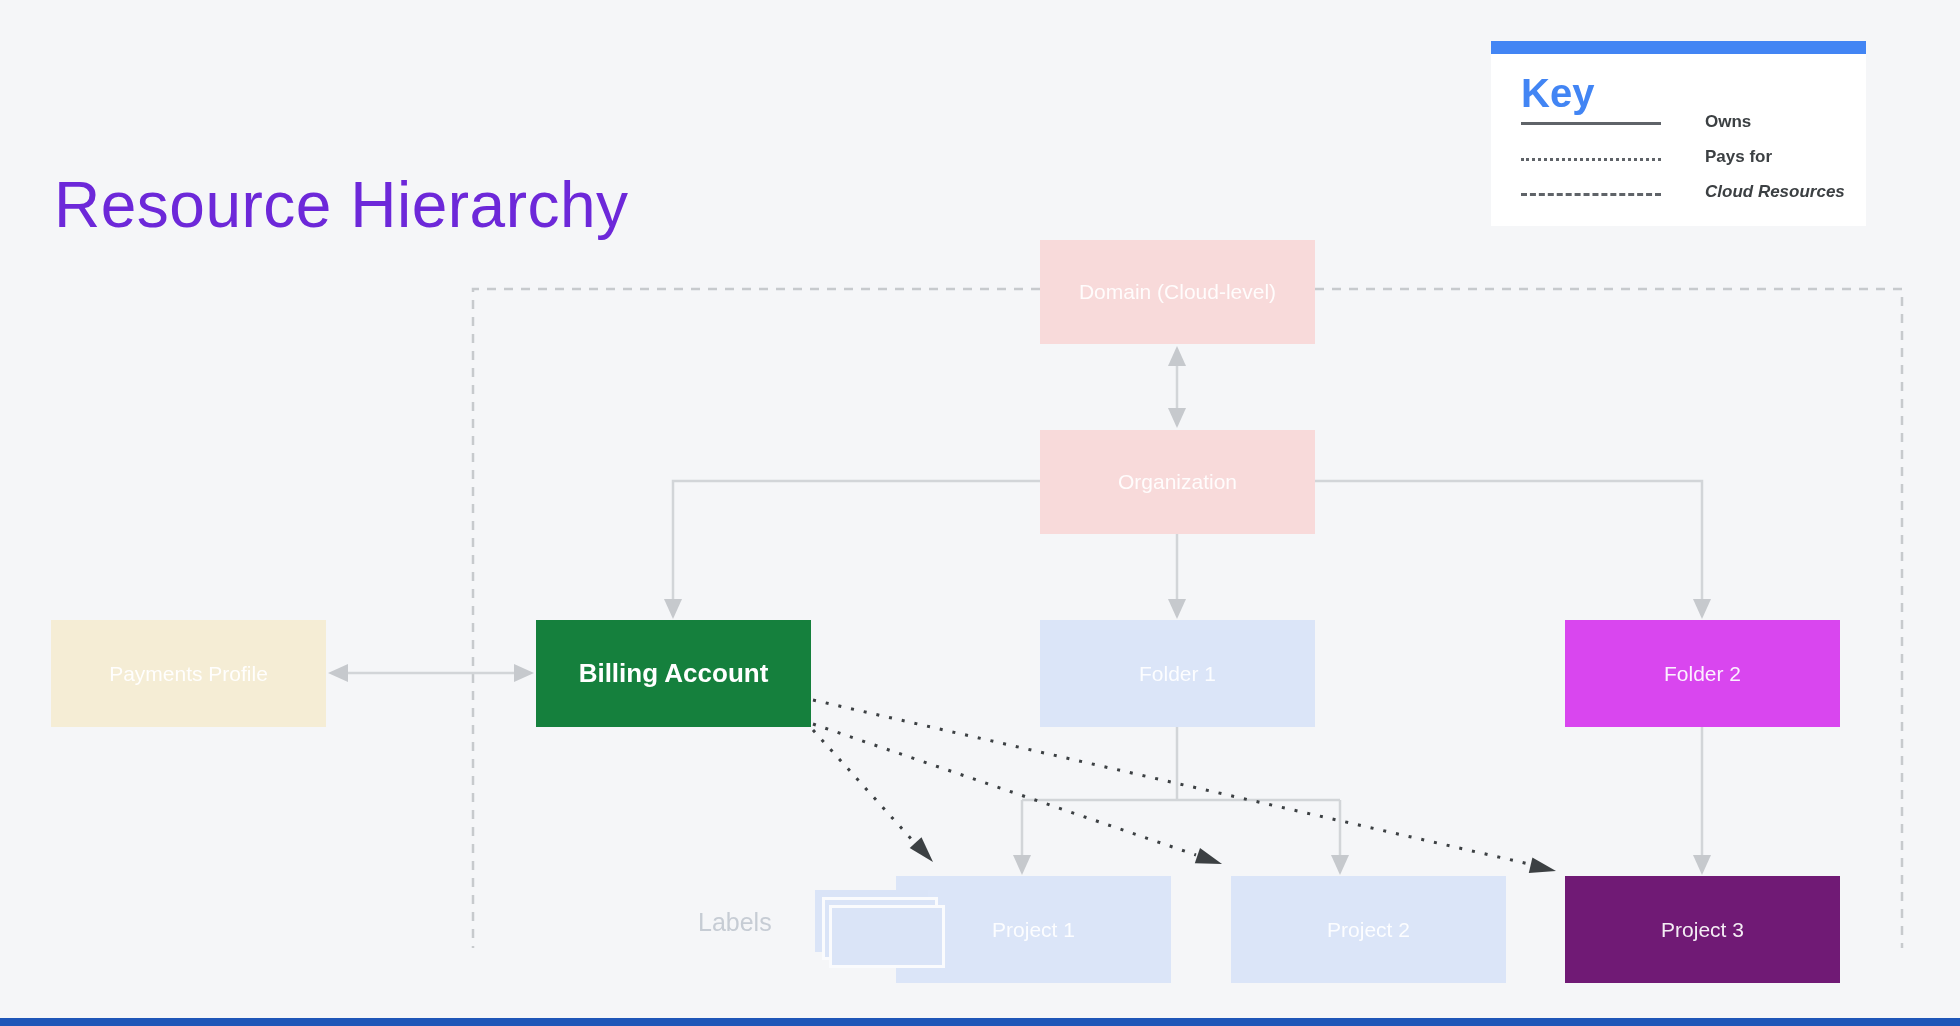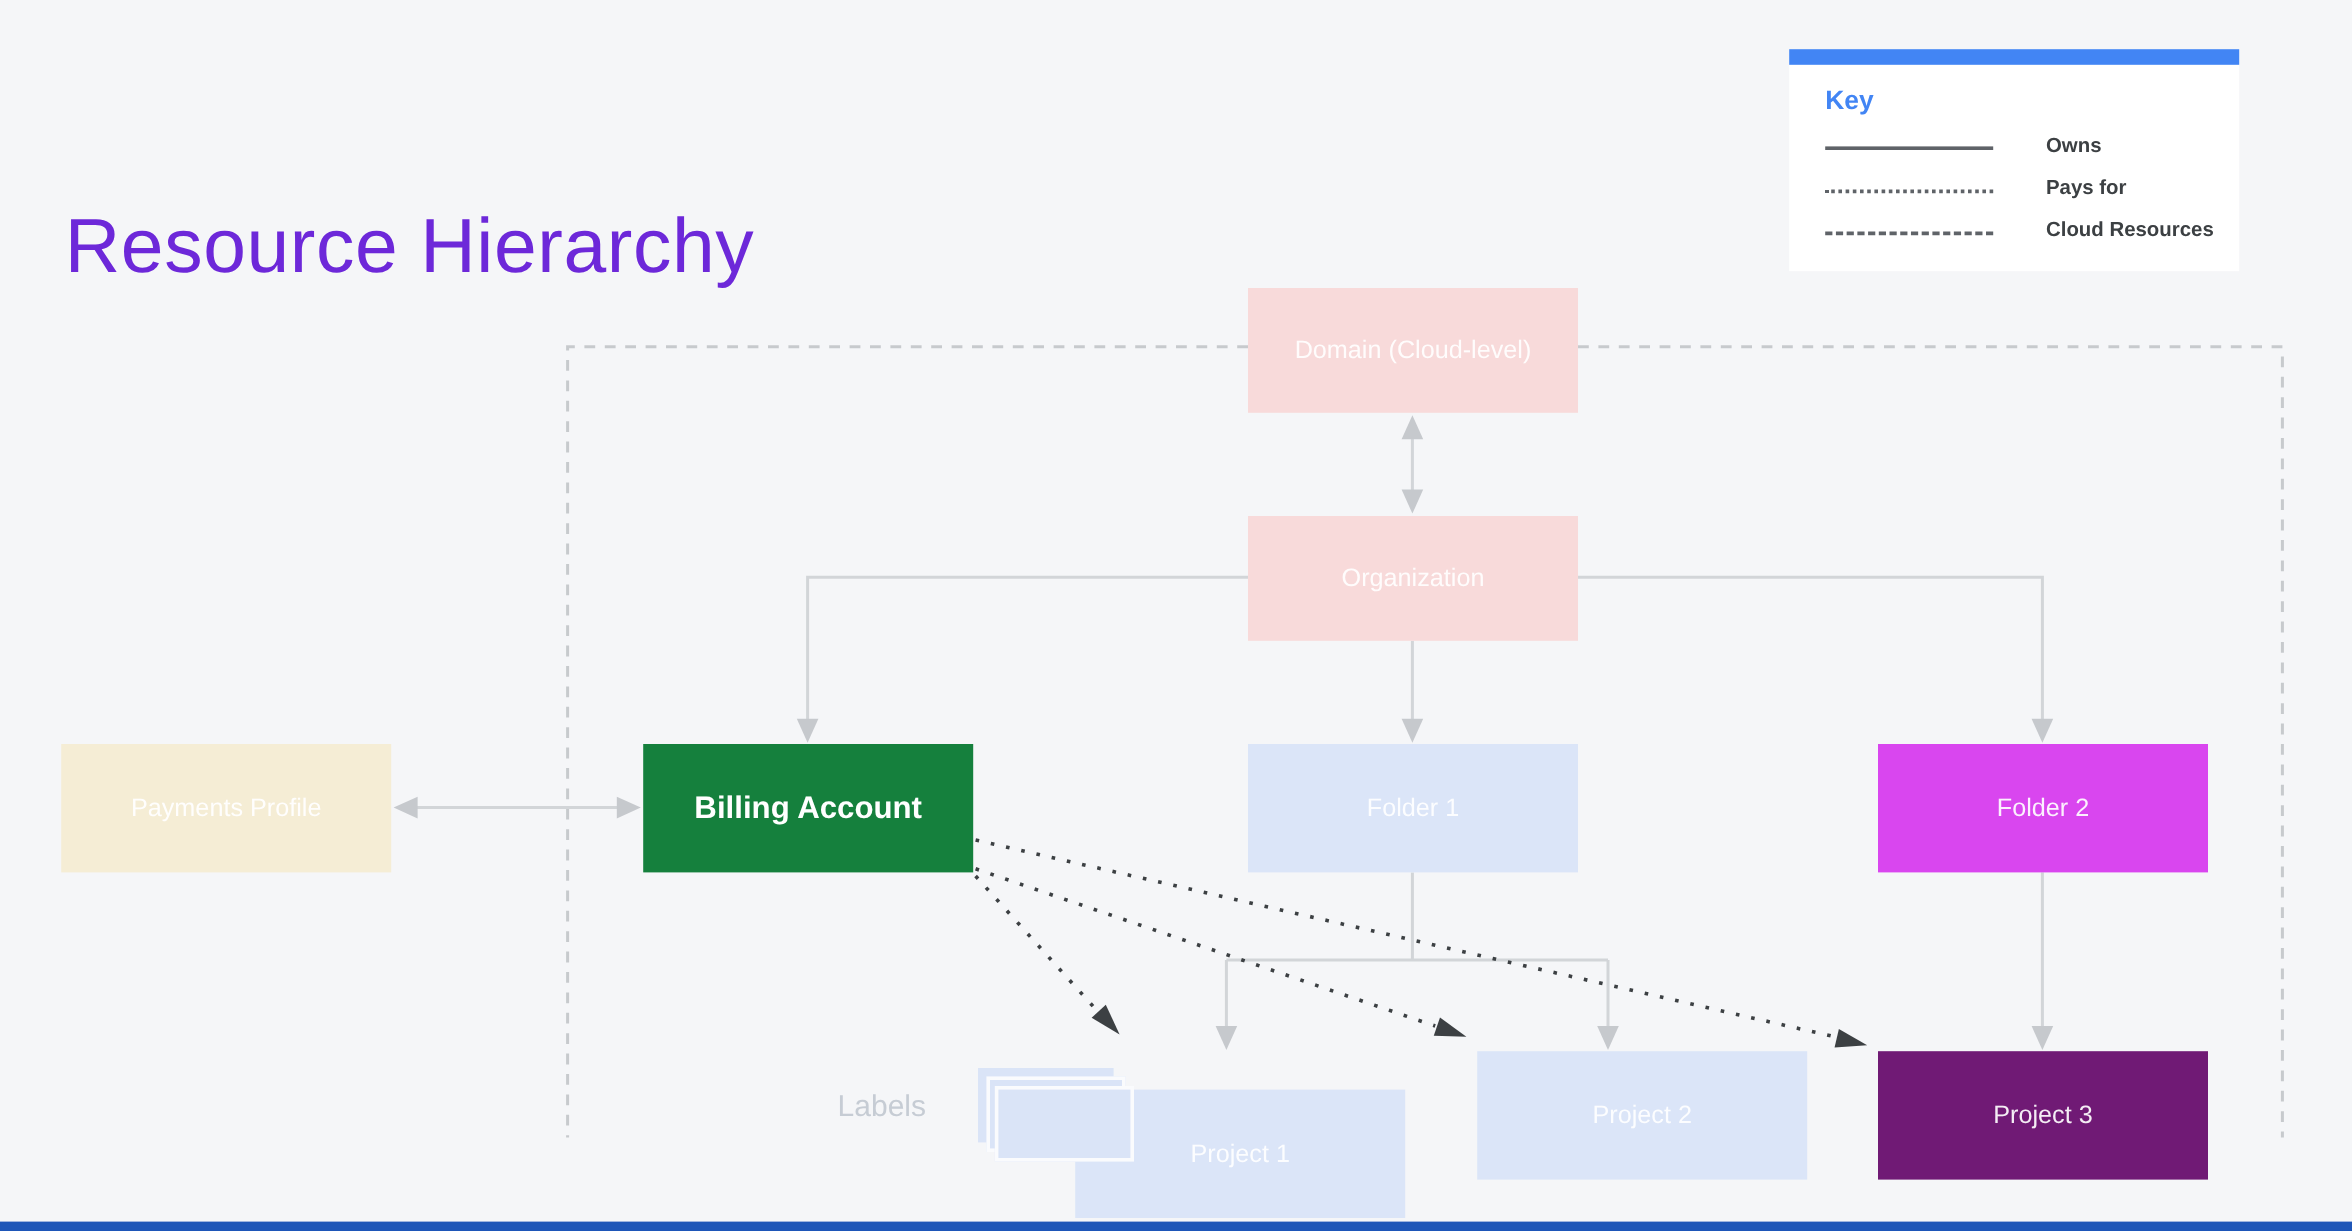--- a/index.html
+++ b/index.html
@@ -17,52 +17,52 @@
     display:flex;align-items:center;justify-content:center;
     font-size:21px;color:rgba(255,255,255,.92);text-align:center;
   }
   .node-domain,.node-organization{background:#f8dada;height:104px;}
   .node-domain{left:1040px;top:240px;}
   .node-organization{left:1040px;top:430px;}
   .node-payments{left:51px;top:620px;background:#f5edd5;color:rgba(255,255,255,.95);}
   .node-billing{left:536px;top:620px;background:#15803d;color:#ffffff;font-weight:700;font-size:26px;}
   .node-folder1{left:1040px;top:620px;background:#dbe5f8;}
   .node-folder2{left:1565px;top:620px;background:#d946ef;text-align:right;}
-  .node-project1{left:896px;top:876px;background:#dbe5f8;margin-top:32px;}
+  .node-project1{left:896px;top:876px;background:#dbe5f8;}
   .node-project2{left:1231px;top:876px;background:#dbe5f8;}
   .node-project3{left:1565px;top:876px;background:#701a75;}
   .labels-caption{
     position:absolute;left:698px;top:908px;z-index:3;
     font-size:25px;color:#c6ccd4;
   }
   .labels-stack{position:absolute;left:815px;top:890px;width:130px;height:80px;z-index:3;}
   .labels-stack .card{position:absolute;background:#dae4f7;}
   .labels-stack .card.back{left:0;top:0;width:113px;height:62px;}
   .labels-stack .card.mid{left:7px;top:7px;width:110px;height:57px;border:3px solid #fafbfd;}
   .labels-stack .card.front{left:14px;top:15px;width:110px;height:57px;border:3px solid #fafbfd;}
   .key-panel{
     position:absolute;left:1491px;top:41px;width:375px;height:185px;z-index:4;
     background:#ffffff;
   }
   .key-accent{position:absolute;left:0;top:0;width:100%;height:13px;background:#4285f4;}
   .key-heading{
     position:absolute;left:30px;top:30px;margin:0;
-    font-size:22px;font-weight:700;color:#4285f4;
+    font-size:40px;font-weight:700;color:#4285f4;
   }
   .key-line{position:absolute;left:30px;width:140px;height:0;}
   .key-line.solid{top:81px;border-top:3px solid #5f6368;}
   .key-line.dotted{top:117px;border-top:3px dotted #5f6368;}
   .key-line.dashed{top:152px;border-top:3px dashed #5f6368;}
   .key-label{
     position:absolute;left:214px;width:150px;
     font-size:17px;font-weight:700;color:#3c4043;line-height:20px;
   }
   .key-label.owns{top:71px;}
   .key-label.paysfor{top:106px;}
-  .key-label.cloudres{top:141px;}
+  .key-label.cloudres{top:141px;font-style:italic;}
   .footer-bar{position:absolute;left:0;bottom:0;width:100%;height:8px;background:#1e56b8;z-index:5;}
 </style>
 </head>
 <body>
 
 <div class="stage">
 
   <h1 class="page-title">Resource Hierarchy</h1>
 
   <svg class="wires" width="1960" height="1026" viewBox="0 0 1960 1026">

